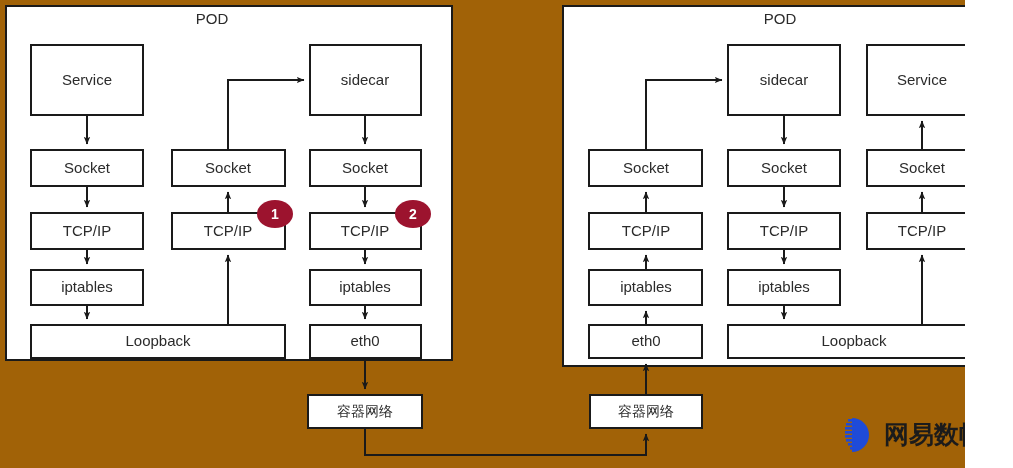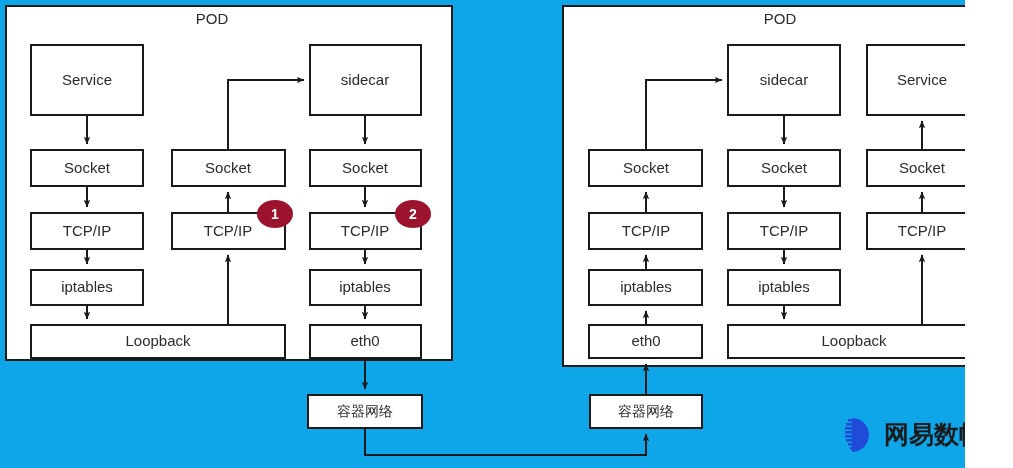--- a/index.html
+++ b/index.html
@@ -4,21 +4,21 @@
 <style>
   html, body {
     margin: 0;
     padding: 0;
     background: #ffffff;
   }
   #canvas {
     position: relative;
     width: 965px;
     height: 468px;
-    background: #0ea5e9;
+    background: #a16207;
     font-family: "Liberation Sans", sans-serif;
     overflow: hidden;
   }
   svg.layer {
     position: absolute;
     left: 0;
     top: 0;
     width: 1013px;
     height: 468px;
   }

